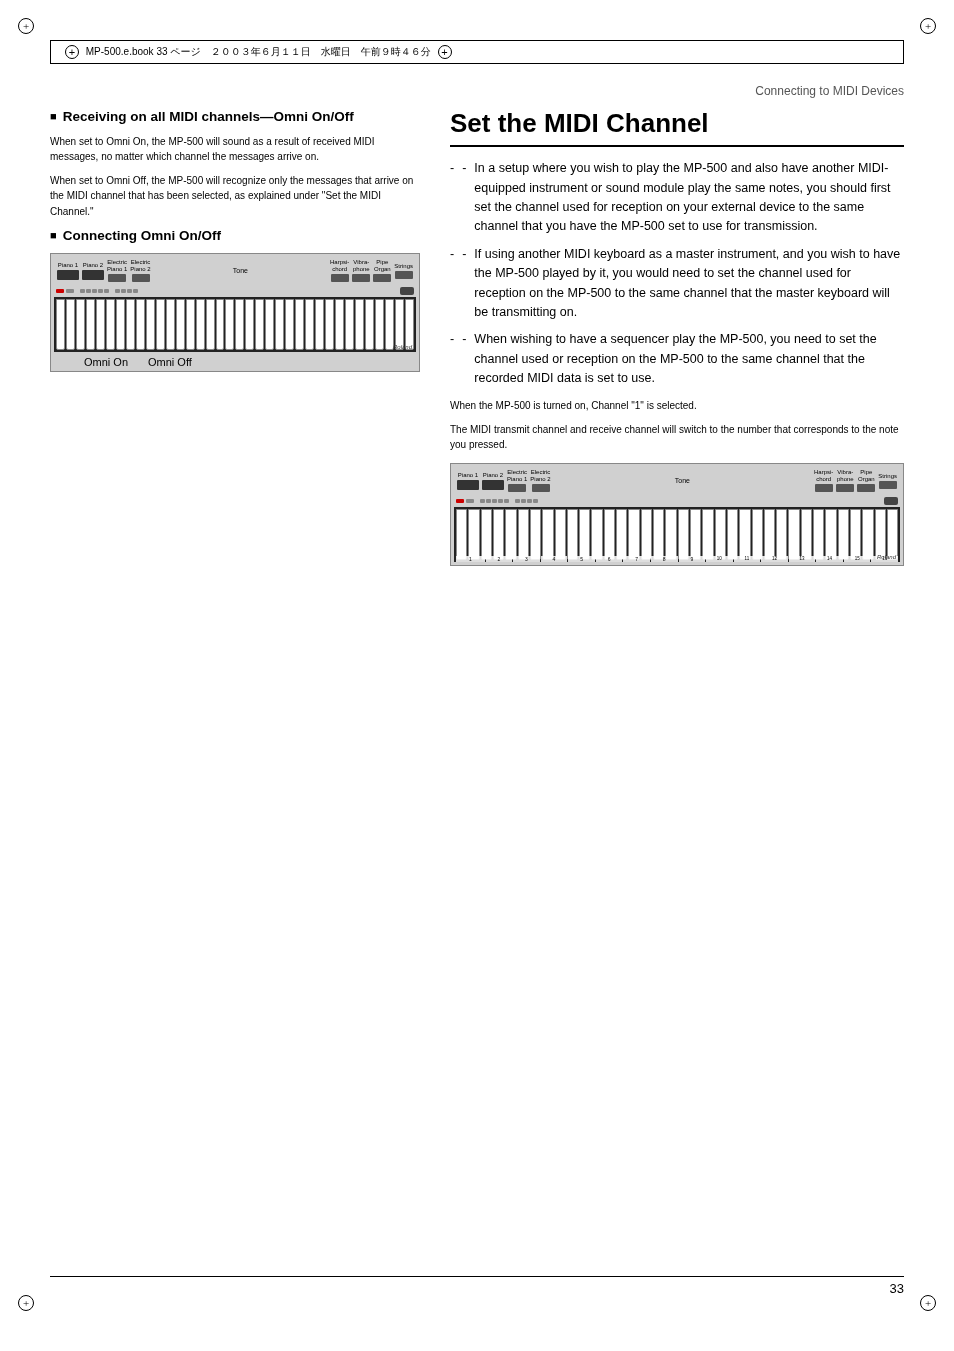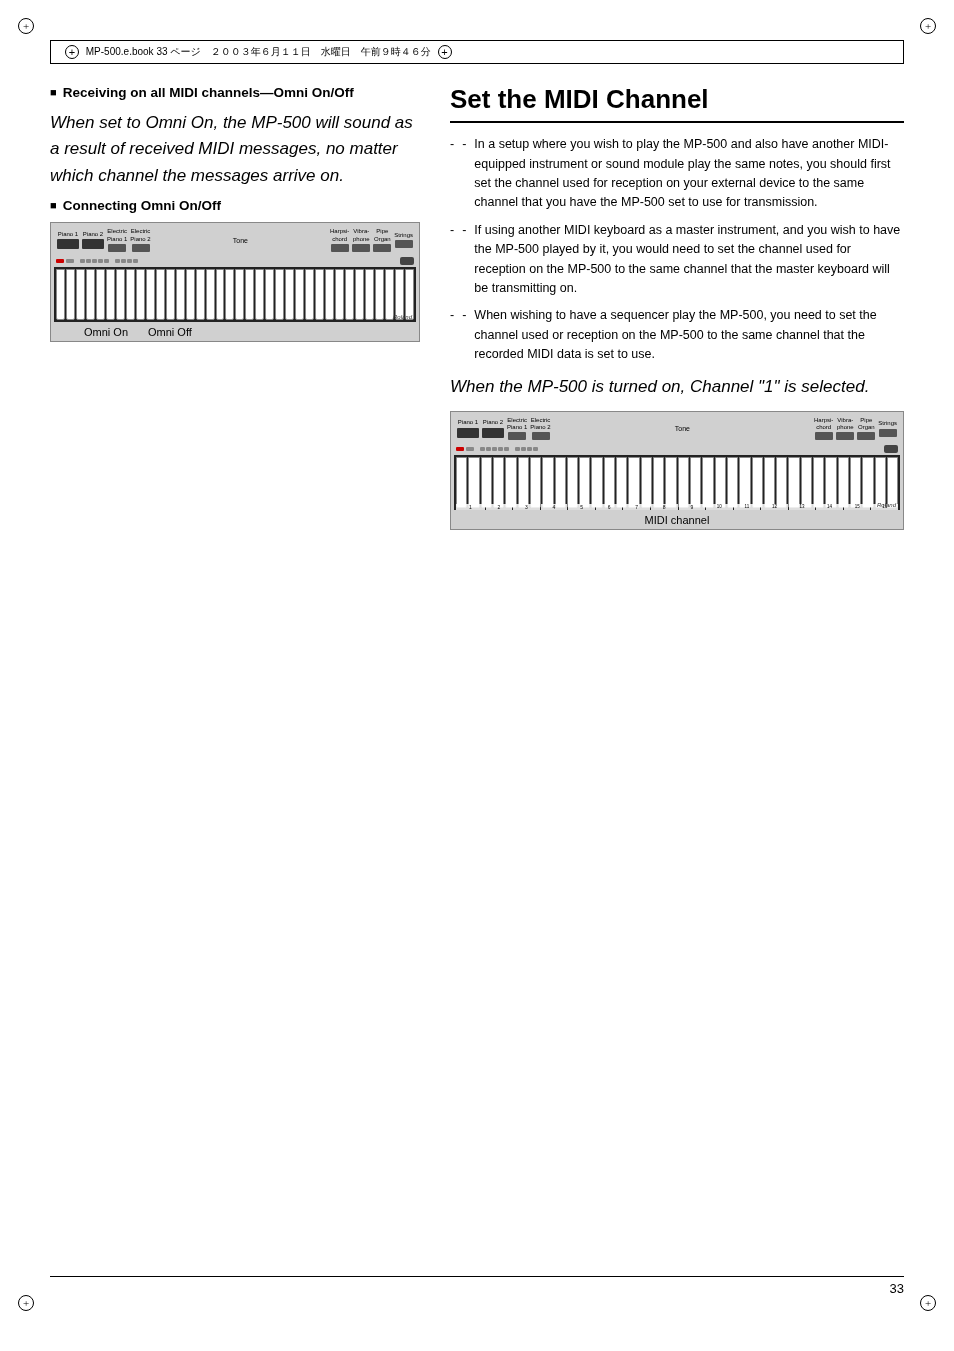--- a/index.html
+++ b/index.html
@@ -129,25 +129,24 @@
       margin-top: 2px;
       flex-shrink: 0;
     }
 
     .section-heading-text {
       line-height: 1.3;
     }
 
     
     .body-text {
-      font-size: 17px;
+      font-size: 10px;
       line-height: 1.55;
       margin-bottom: 8px;
       font-family: Arial, sans-serif;
-      font-style: italic;
     }
 
     
     .bold-instruction {
       font-size: 12.5px;
       font-weight: bold;
       font-family: Arial, sans-serif;
       line-height: 1.5;
       margin-bottom: 8px;
     }
@@ -307,29 +306,33 @@
   <div class="corner-mark corner-tr">+</div>
   <div class="corner-mark corner-bl">+</div>
   <div class="corner-mark corner-br">+</div>
 
   <div class="top-header">
     <span class="reg-mark"></span>
     <span>MP-500.e.book  33 ページ　２００３年６月１１日　水曜日　午前９時４６分</span>
     <span class="reg-mark"></span>
   </div>
 
+  <div class="page-header-label">
+    <span>Connecting to MIDI Devices</span>
+  </div>
 
   <div class="two-col">
 
     <div class="col-left">
 
       <div class="section-heading">
         <span class="section-heading-text">Receiving on all MIDI channels—Omni On/Off</span>
       </div>
       <p class="body-text">When set to Omni On, the MP-500 will sound as a result of received MIDI messages, no matter which channel the messages arrive on.</p>
+      <p class="body-text">When set to Omni Off, the MP-500 will recognize only the messages that arrive on the MIDI channel that has been selected, as explained under "Set the MIDI Channel."</p>
 
       <div class="section-heading">
         <span class="section-heading-text">Connecting Omni On/Off</span>
       </div>
 
       <div class="keyboard-outer">
 
         <div class="keyboard-top-row">
           <div class="tone-btn">
             <div class="tone-btn-label">Piano 1</div>
@@ -458,20 +461,21 @@
         </li>
         <li>
           <span>-</span>
           <span>When wishing to have a sequencer play the MP-500, you need to set the channel used or reception on the MP-500 to the same channel that the recorded MIDI data is set to use.</span>
         </li>
       </ul>
 
       <p class="body-text">When the MP-500 is turned on, Channel "1" is selected.</p>
 
 
+      <p class="body-text">The MIDI transmit channel and receive channel will switch to the number that corresponds to the note you pressed.</p>
 
       <div class="keyboard-outer keyboard-illus-right">
 
         <div class="keyboard-top-row">
           <div class="tone-btn">
             <div class="tone-btn-label">Piano 1</div>
             <div class="tone-btn-box"></div>
           </div>
           <div class="tone-btn">
             <div class="tone-btn-label">Piano 2</div>
@@ -579,21 +583,20 @@
             <div style="flex:1; text-align:center; font-size:4.5px; font-family:Arial,sans-serif; background:rgba(255,255,255,0.85); color:#000;">12</div>
             <div style="flex:1; text-align:center; font-size:4.5px; font-family:Arial,sans-serif; background:rgba(255,255,255,0.85); color:#000;">13</div>
             <div style="flex:1; text-align:center; font-size:4.5px; font-family:Arial,sans-serif; background:rgba(255,255,255,0.85); color:#000;">14</div>
             <div style="flex:1; text-align:center; font-size:4.5px; font-family:Arial,sans-serif; background:rgba(255,255,255,0.85); color:#000;">15</div>
             <div style="flex:1; text-align:center; font-size:4.5px; font-family:Arial,sans-serif; background:rgba(255,255,255,0.85); color:#000;">16</div>
           </div>
 
           <div class="roland-badge">Roland</div>
         </div>
 
-        <div class="midi-channel-label">MIDI channel</div>
 
       </div>
 
     </div>
   </div>
 
   <div class="bottom-rule">
     <span class="page-number">33</span>
   </div>
 

